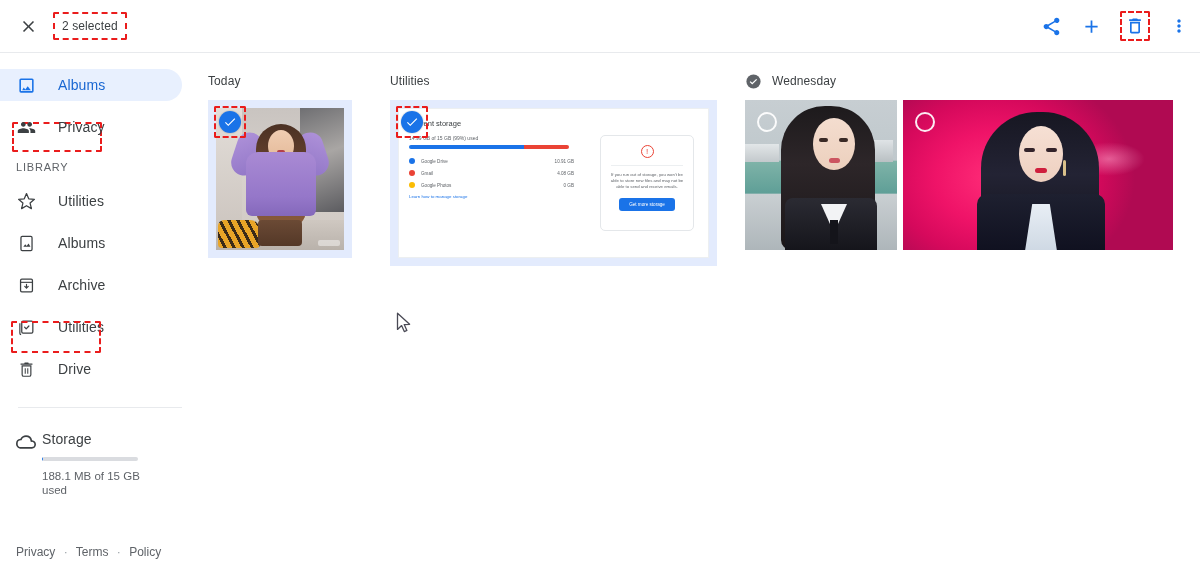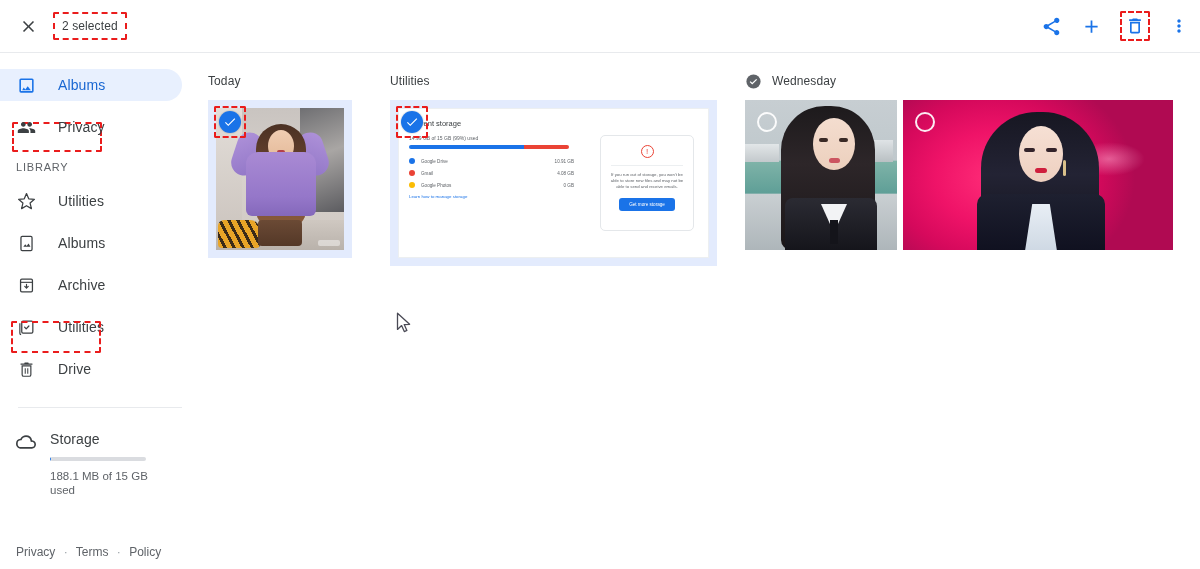--- a/index.html
+++ b/index.html
@@ -70,21 +70,21 @@
   }
   .sec-label {
     font-size:11px; color:#5f6368; letter-spacing:.8px;
     padding-left:16px; font-weight:500;
   }
   .side-div {
     height:1px; background:#e8eaed; margin:0 18px 0 18px;
   }
   .storage-row { display:flex; align-items:flex-start; padding-left:14px; }
   .storage-ico { width:24px; height:24px; flex:0 0 24px; display:flex; align-items:center; justify-content:center;}
-  .storage-body { margin-left:12px; }
+  .storage-body { margin-left:4px; }
   .storage-title { font-size:14px; color:#3c4043; letter-spacing:.1px;}
   .bar-track {
     width:96px; height:4px; border-radius:2px; background:#dadce0;
     margin-top:9px; overflow:hidden;
   }
   .bar-fill { height:4px; background:#1a73e8; border-radius:2px;}
   .storage-text {
     font-size:11.5px; color:#5f6368; line-height:14px;
     margin-top:8px; width:105px;
   }

